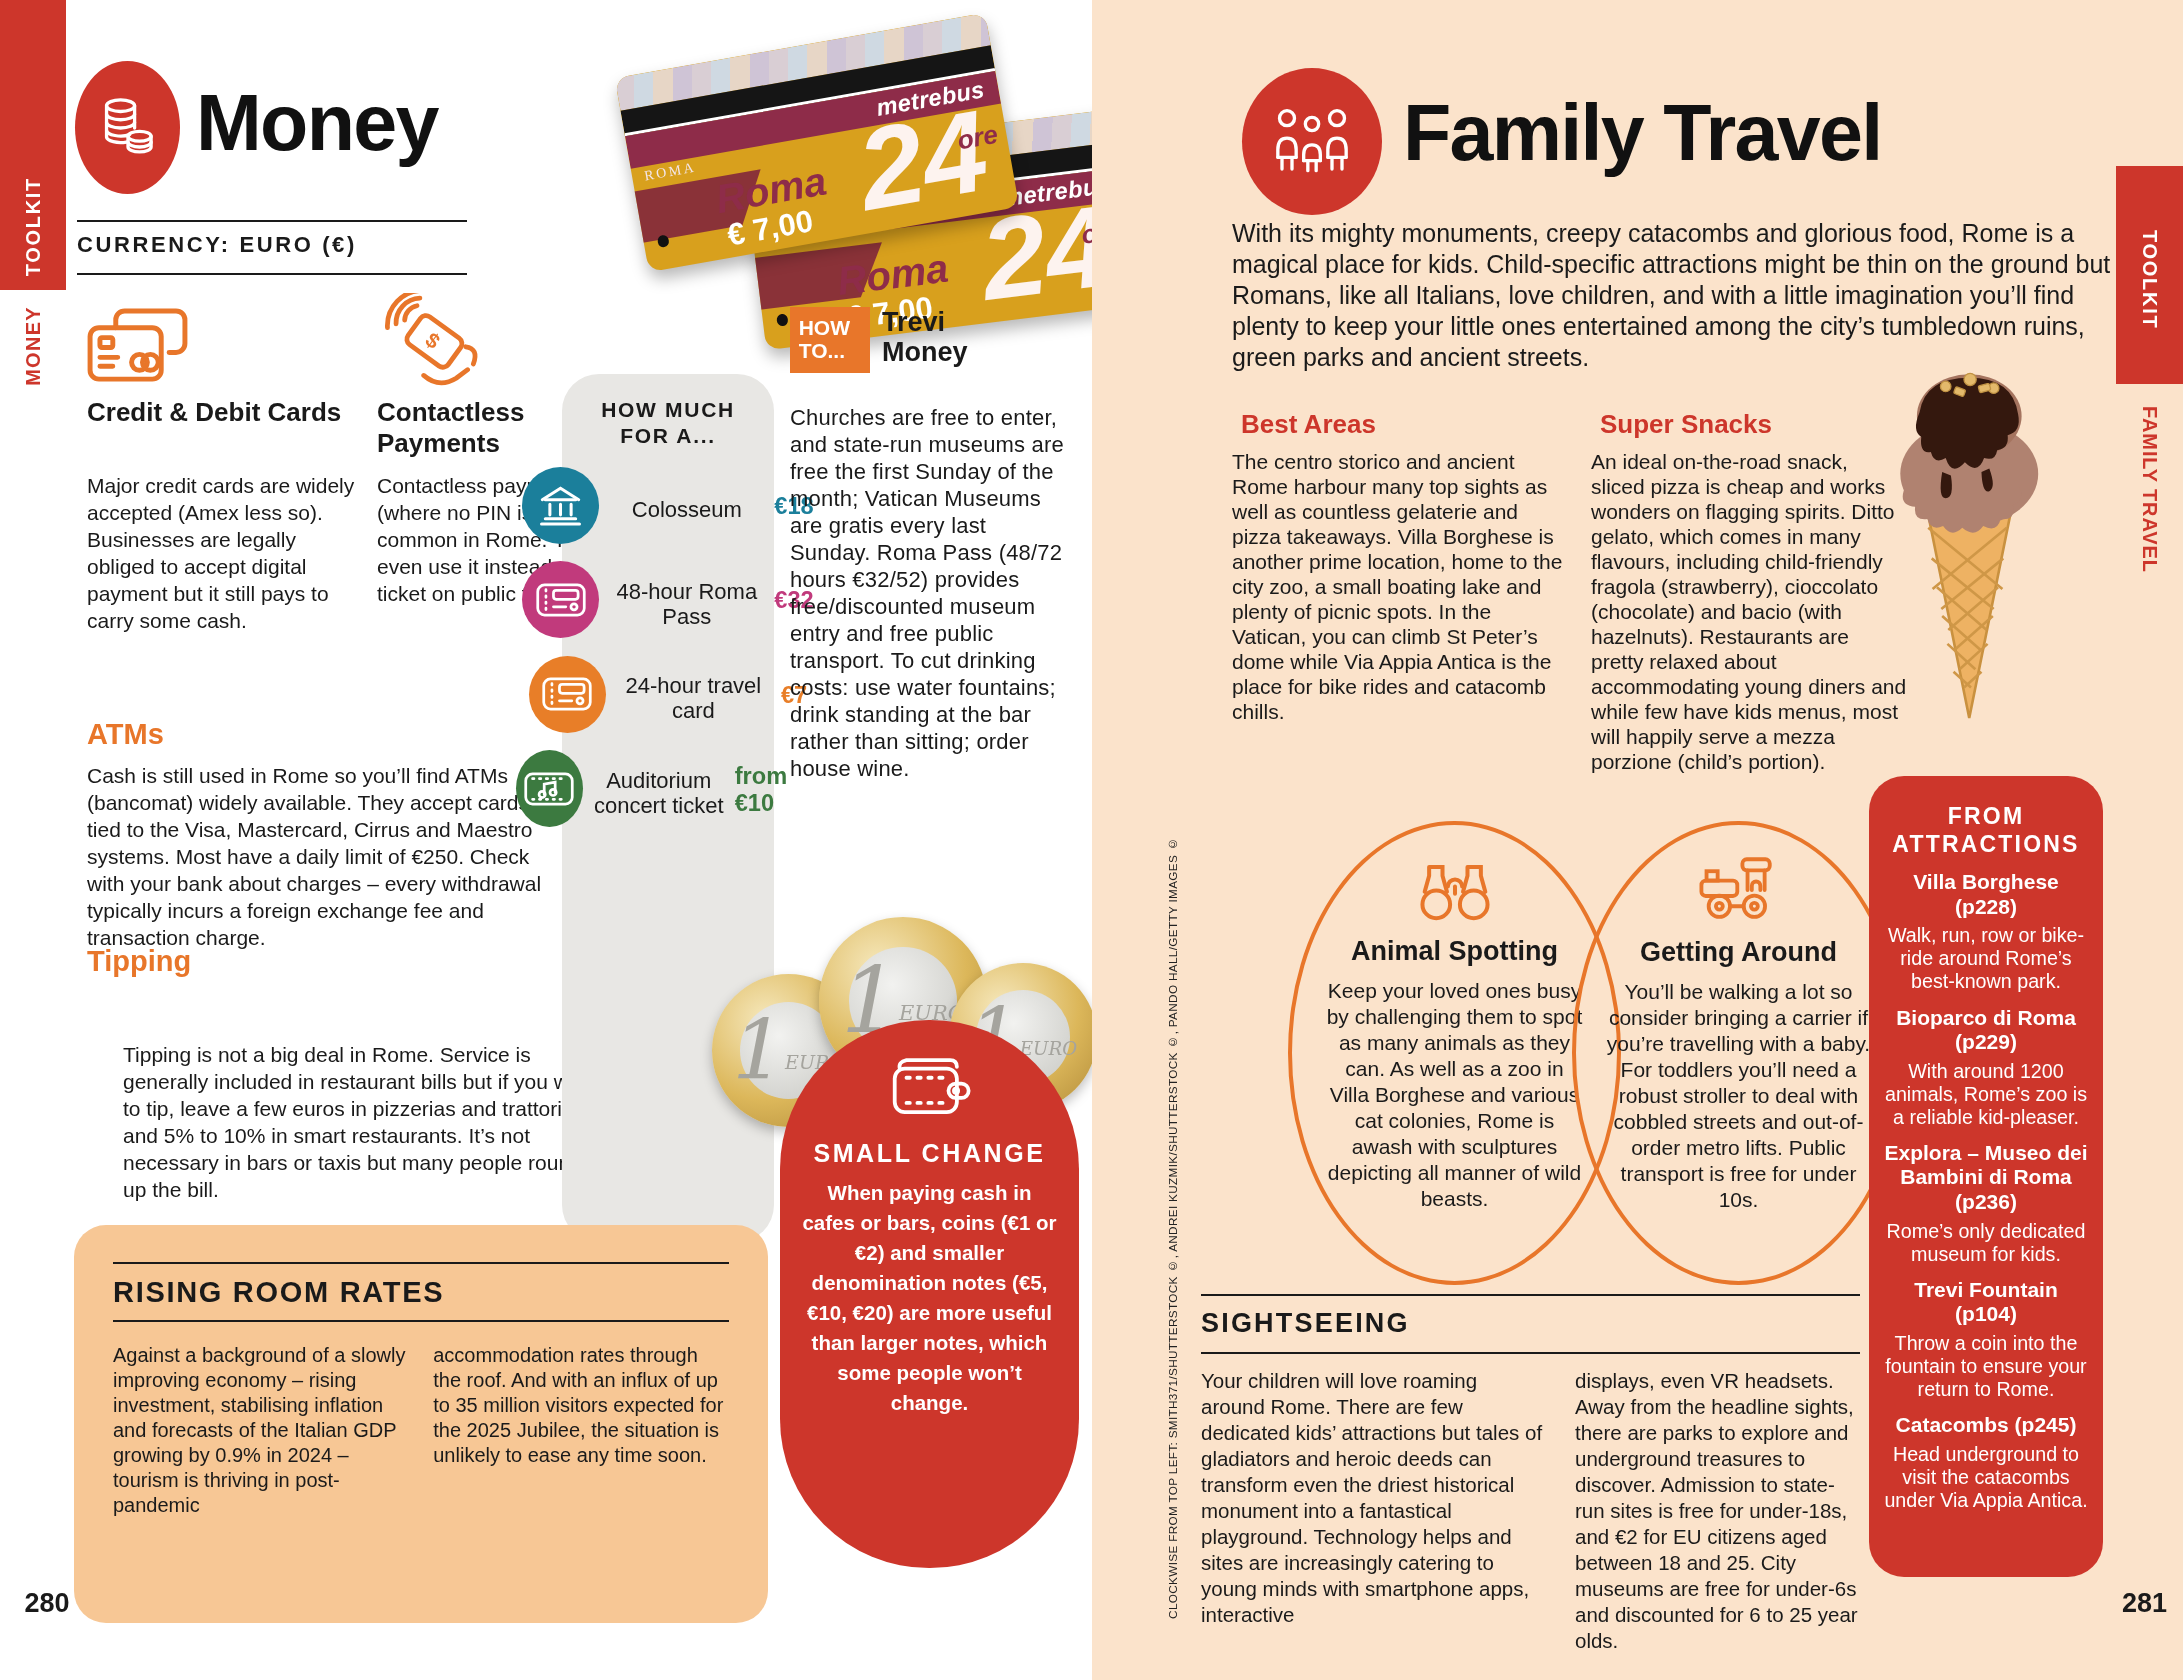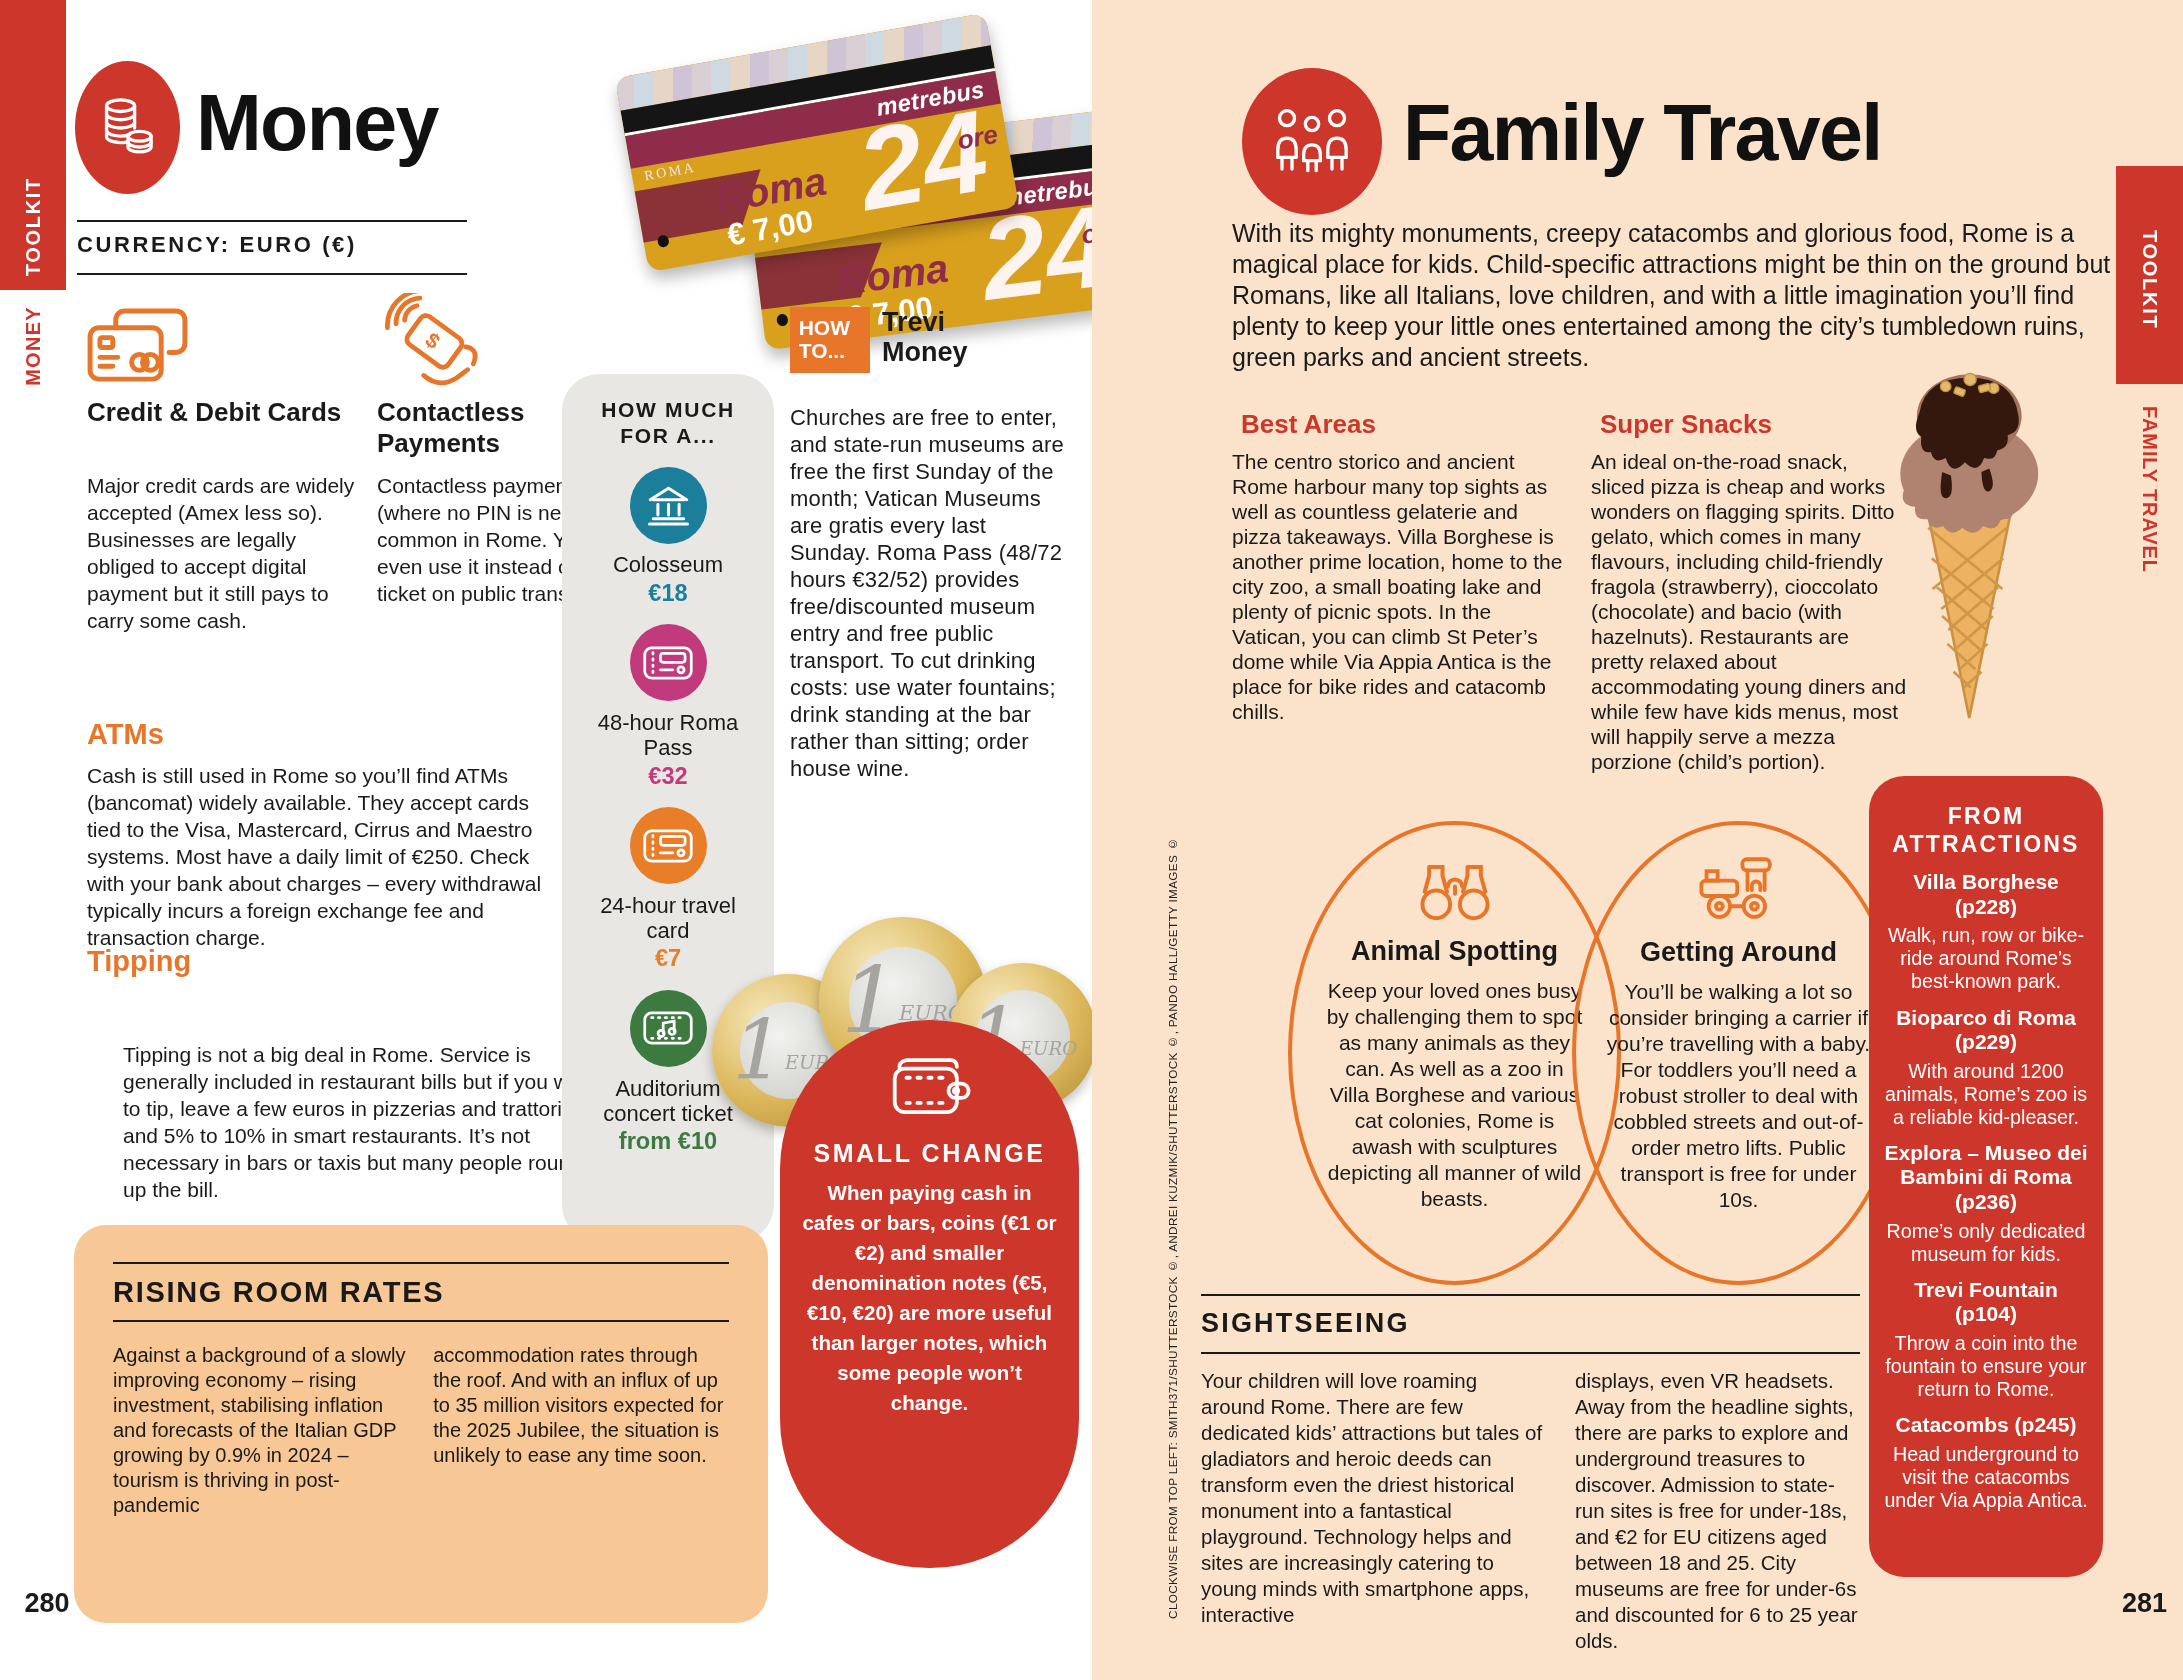--- a/index.html
+++ b/index.html
@@ -12,21 +12,21 @@
   .v-up{writing-mode:vertical-rl;transform:rotate(180deg);}
   .v-down{writing-mode:vertical-rl;}
   .rule{height:1.7px;background:#1a1a1a;}
   .big-title{font-size:79px;font-weight:700;letter-spacing:-1.7px;color:#111;}
   .icon-circle{border-radius:50%;background:var(--red);display:flex;align-items:center;justify-content:center;}
   .colhead{font-size:26px;font-weight:700;line-height:31px;}
   .body24{font-size:21px;line-height:27px;}
   .orange-h{font-size:29px;font-weight:700;color:var(--orange);}
   .graybox{background:var(--gray);border-radius:37px;display:flex;flex-direction:column;align-items:center;padding-top:23px;}
   .hm-title{font-size:21px;font-weight:700;letter-spacing:1.7px;text-align:center;line-height:26px;width:166px;}
-  .hm-item{display:flex;flex-direction:column;align-items:center;margin-top:17.5px;}
+  .hm-item{display:flex;flex-direction:row;align-items:center;margin-top:17.5px;}
   .hm-circ{width:77px;height:77px;border-radius:50%;display:flex;align-items:center;justify-content:center;}
   .hm-label{font-size:22px;line-height:25px;text-align:center;margin-top:8.7px;width:175px;}
   .hm-price{font-size:23.6px;font-weight:700;margin-top:2.6px;}
   .c-teal{background:var(--teal);} .c-pink{background:var(--pink);} .c-orange{background:var(--ocirc);} .c-green{background:var(--green);}
   .p-teal{color:var(--teal);} .p-pink{color:var(--pink);} .p-orange{color:var(--ocirc);} .p-green{color:var(--green);}
   .howto-badge{background:var(--orange);color:#fff;font-weight:700;font-size:21px;line-height:23.6px;padding:8.7px 8.7px;width:63px;height:49px;}
   .blob{background:var(--red);border-radius:149px;display:flex;flex-direction:column;align-items:center;color:#fff;text-align:center;}
   .euro{border-radius:50%;background:radial-gradient(circle at 35% 30%,#f6e8bc,#dcb75a 55%,#b08a38);
         display:flex;align-items:center;justify-content:center;box-shadow:0 5.2px 12.2px rgba(0,0,0,.25);}
   .euro-in{width:64%;height:64%;border-radius:50%;background:radial-gradient(circle at 40% 35%,#f2f2f0,#c9c9c4);

